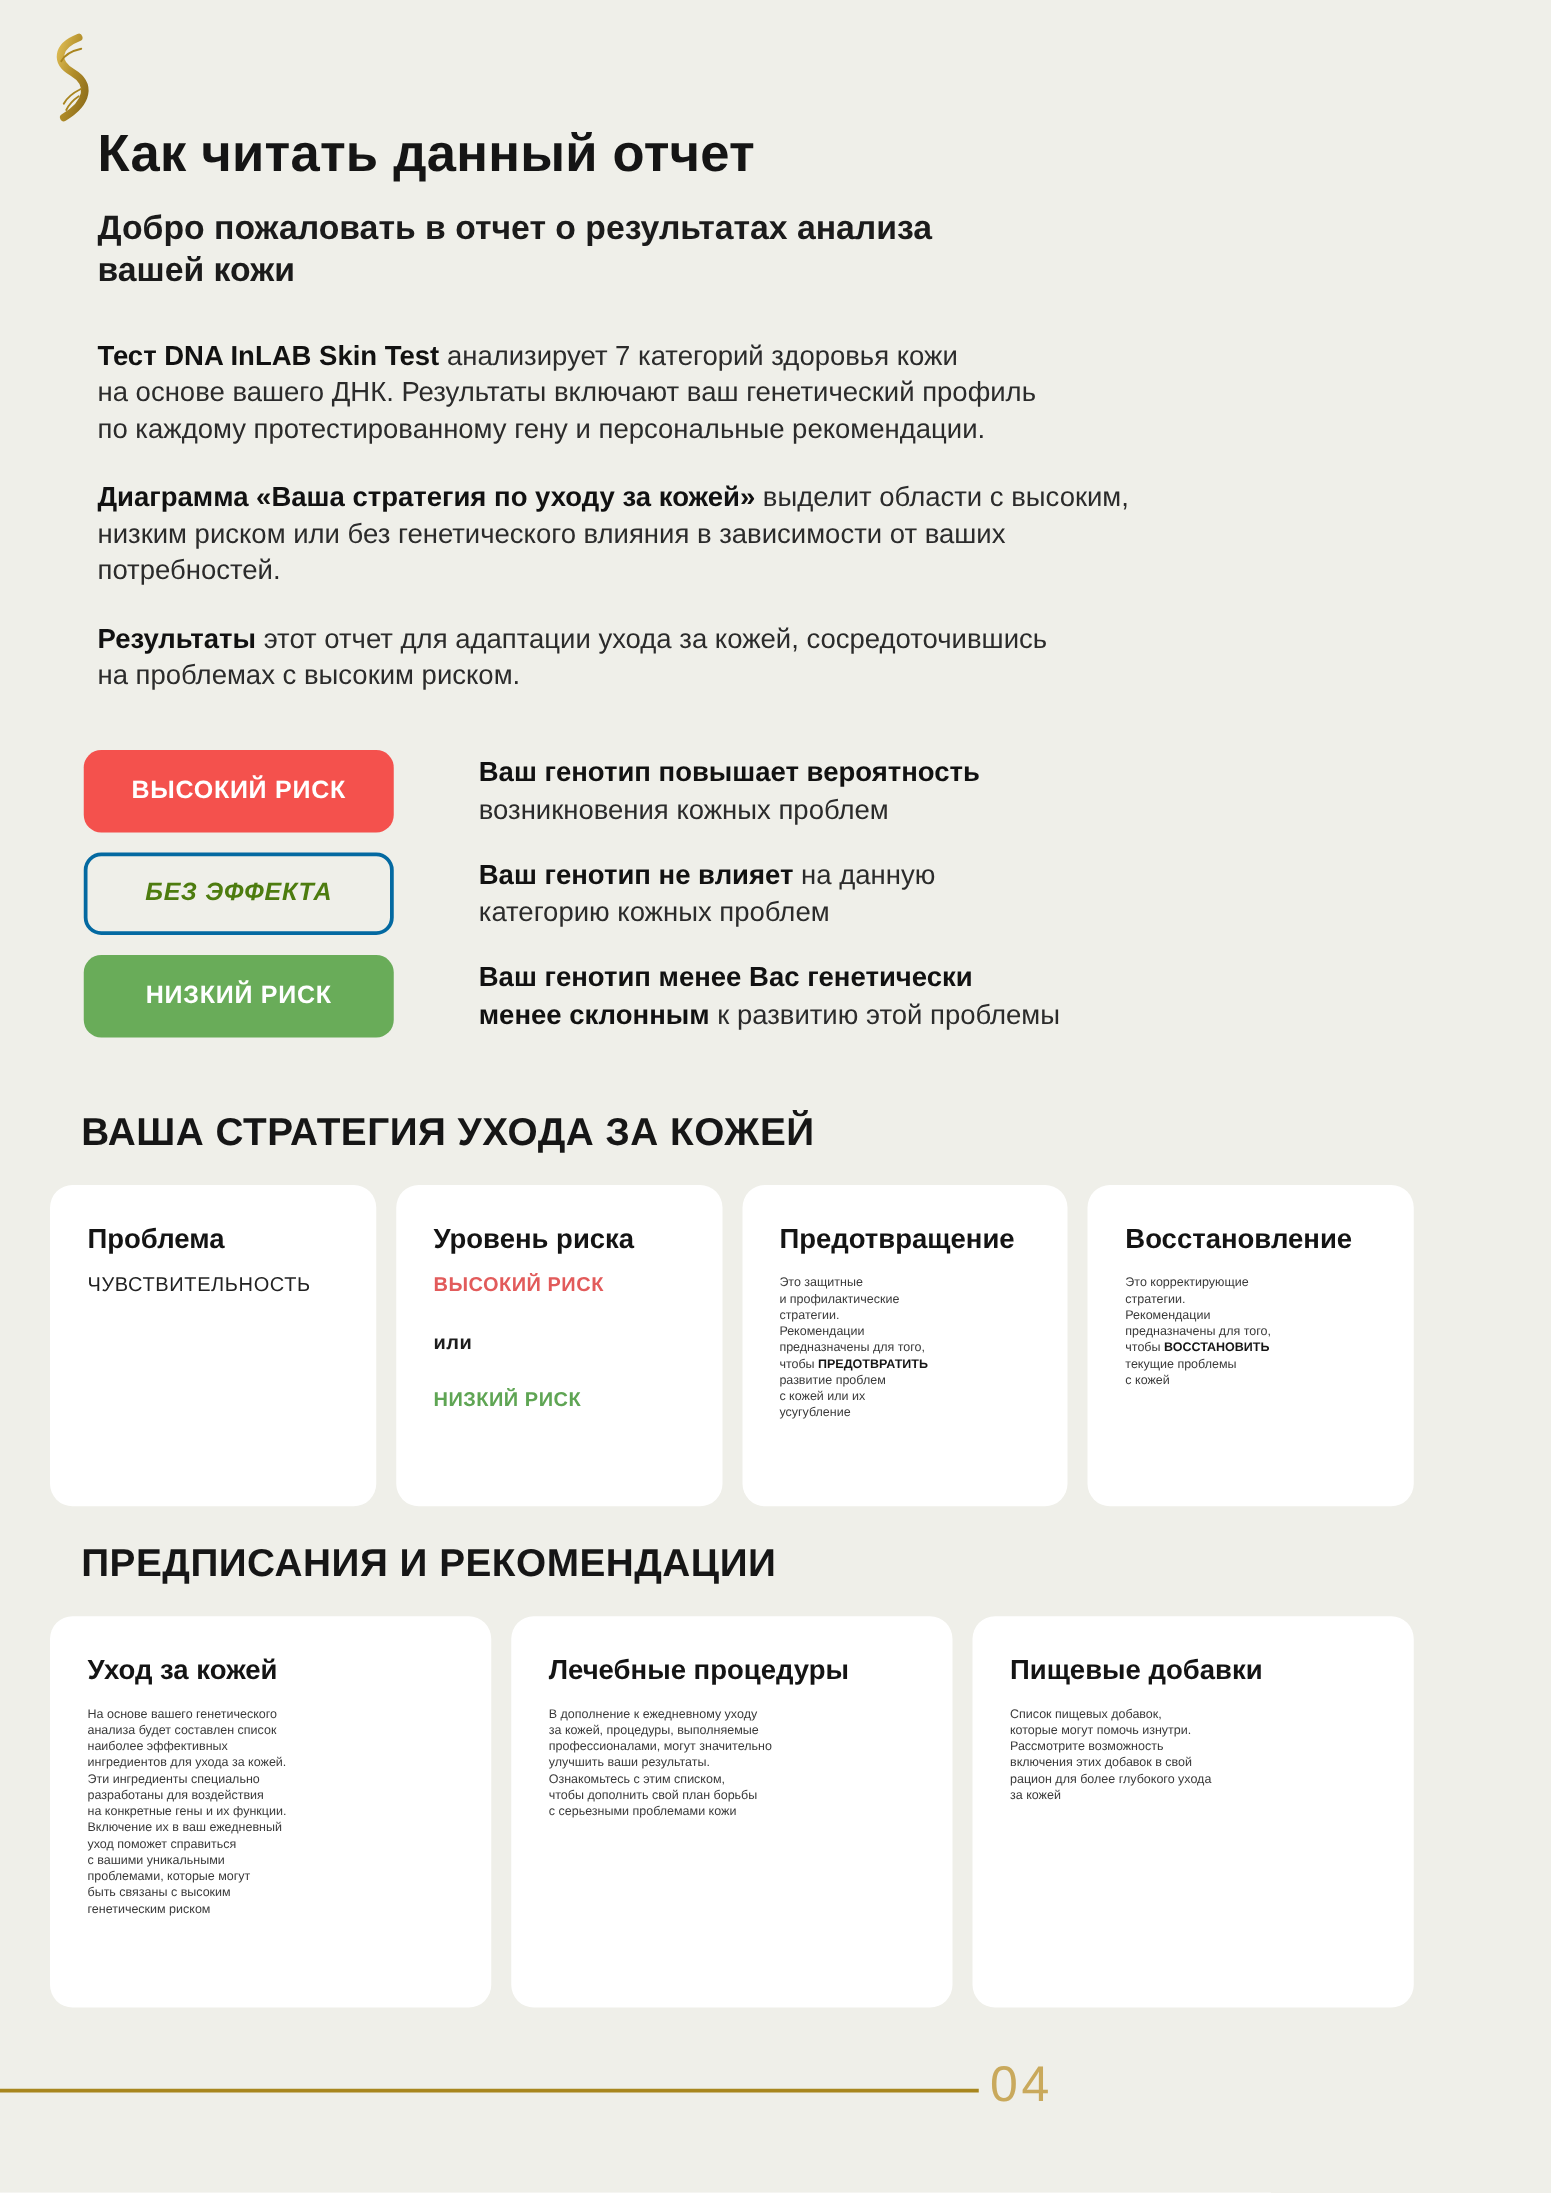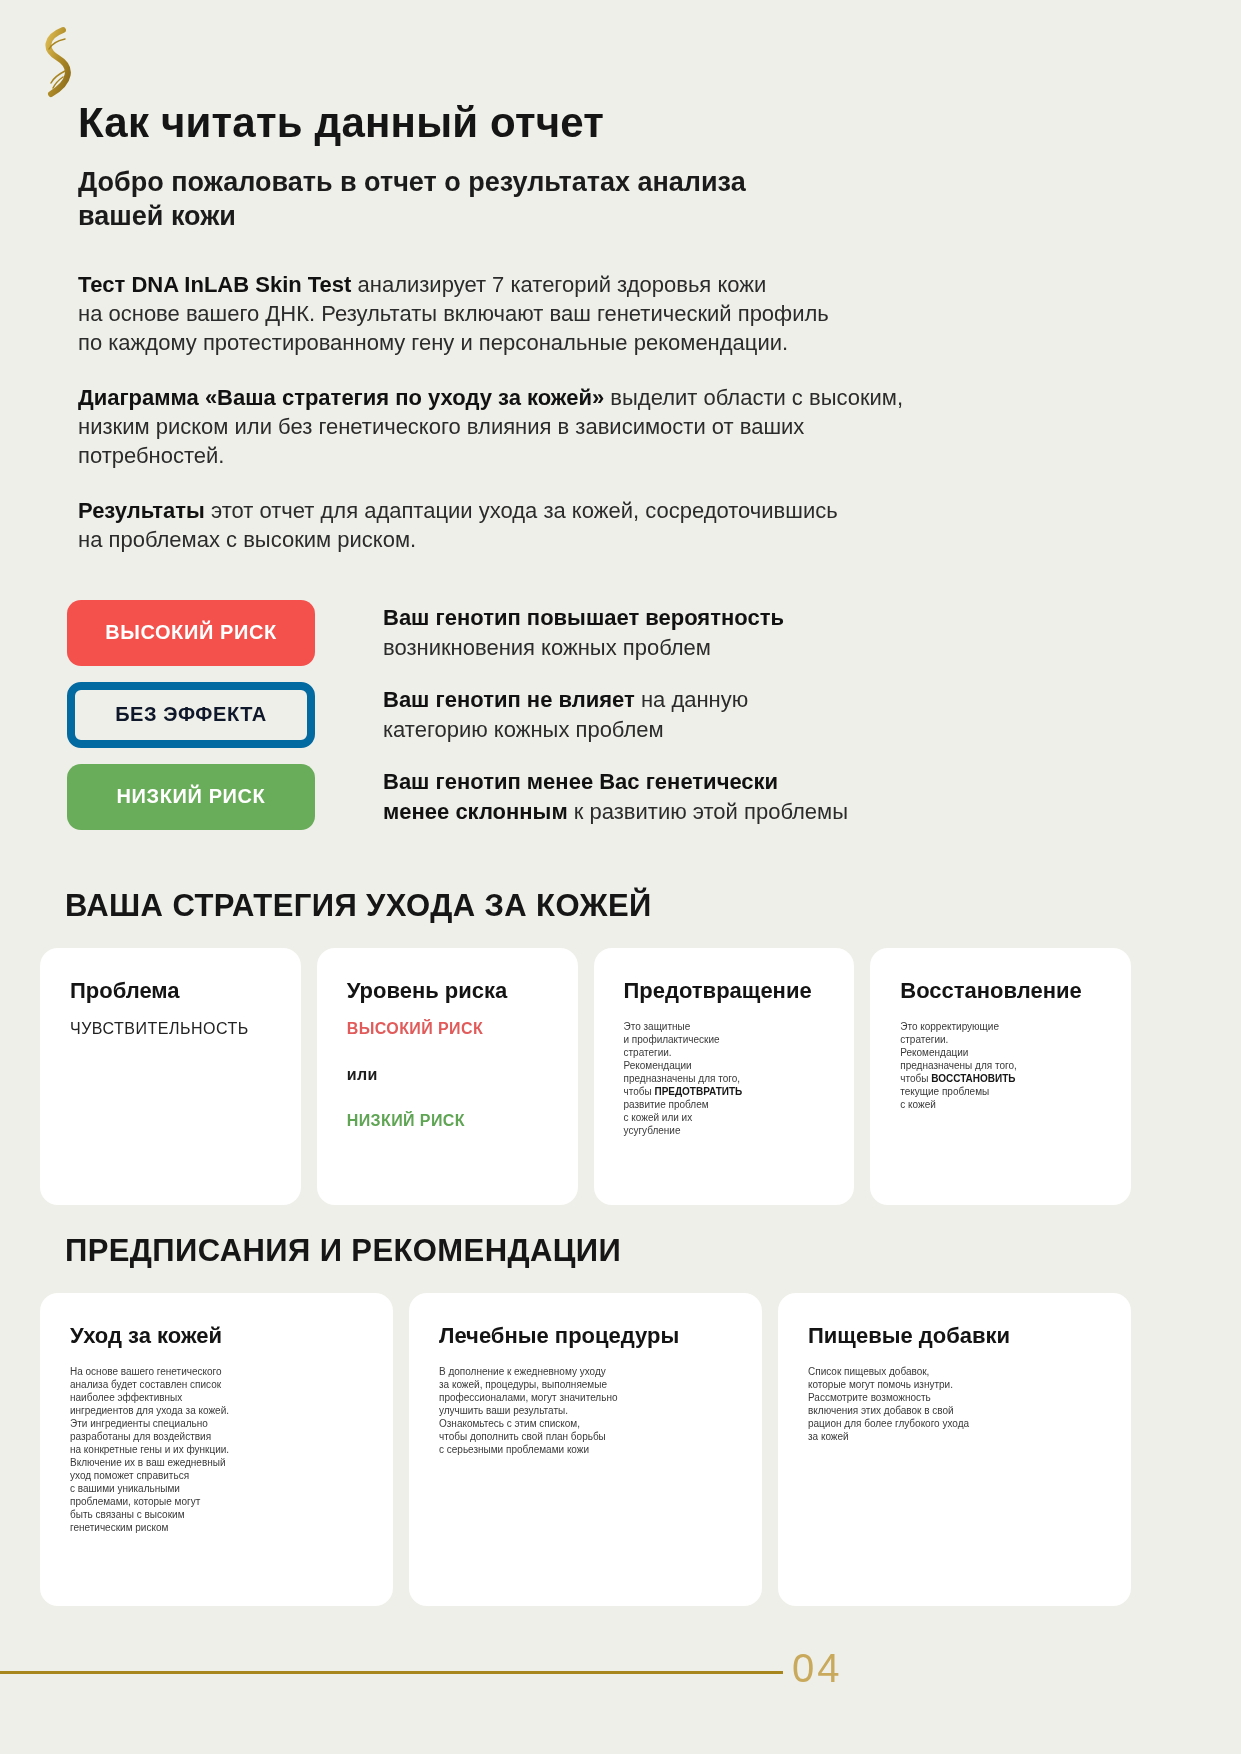--- a/index.html
+++ b/index.html
@@ -9,21 +9,21 @@
   .h1{margin:100px 0 0 78px;font-size:42px;line-height:1.1;font-weight:800;color:#151515;letter-spacing:.2px;}
   .h2{margin:20px 0 0 78px;font-size:27px;line-height:1.25;font-weight:700;color:#1b1b1b;white-space:pre-line;}
   .intro{margin:36px 0 0 78px;width:920px;}
   .para{margin:0 0 26px;font-size:22px;line-height:1.32;color:#2b2b2b;white-space:pre-line;}
   .para b{color:#111;}
   .legend{margin:46px 0 0 67px;}
   .legend-row{display:flex;align-items:flex-start;margin-bottom:16px;}
   .badge{box-sizing:border-box;width:248px;height:66px;border-radius:14px;display:flex;align-items:center;justify-content:center;
          font-size:20px;font-weight:700;letter-spacing:.6px;flex:none;}
   .badge-high{background:#F4514D;color:#ffffff;}
-  .badge-none{background:transparent;border:8px solid #0369a1;color:#0f172a;}
+  .badge-none{background:transparent;border:3px solid #0369a1;color:#4d7c0f;font-style:italic;}
   .badge-low{background:#69AC59;color:#ffffff;}
   .legend-desc{margin:3px 0 0 68px;font-size:22px;line-height:1.35;color:#2b2b2b;white-space:pre-line;}
   .legend-desc b{color:#111;}
   .section-title{margin:28px 0 0 65px;font-size:31px;font-weight:600;letter-spacing:.4px;color:#161616;}
   .section-title.first{margin-top:58px;}
   .grid{display:grid;gap:16px;margin:24px 110px 0 40px;align-items:start;}
   .grid-4{grid-template-columns:repeat(4,1fr);}
   .grid-3{grid-template-columns:repeat(3,1fr);}
   .card{background:#ffffff;border-radius:18px;padding:30px 24px 26px 30px;box-sizing:border-box;}
   .grid-4 .card{min-height:257px;}

